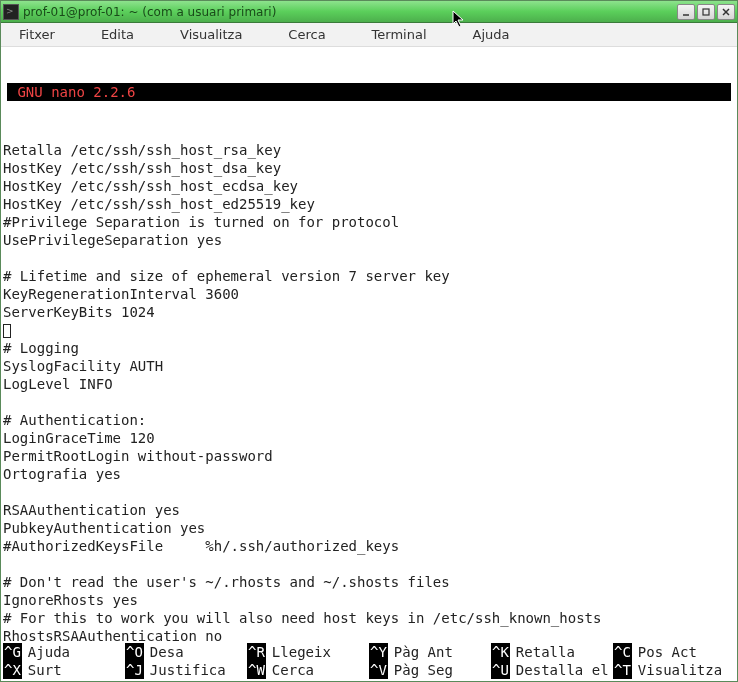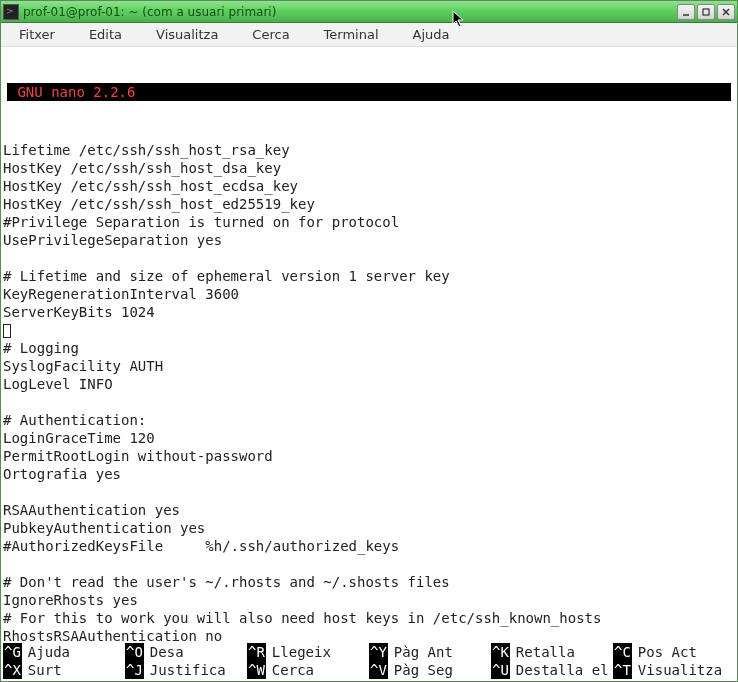--- a/index.html
+++ b/index.html
@@ -59,21 +59,21 @@
     font-size: 10px;
     color: #333;
     cursor: pointer;
   }
   .menubar {
     height: 24px;
     background: #f2f2f2;
     display: flex;
     align-items: center;
     padding: 0 10px;
-    gap: 18px;
+    gap: 30px;
     border-bottom: 1px solid #ddd;
     font-size: 13px;
     color: #333;
   }
   .menubar span { cursor: pointer; padding: 2px 8px; }
   .terminal {
     flex: 1;
     background: #fff;
     font-family: "DejaVu Sans Mono", "Courier New", monospace;
     font-size: 14px;
@@ -165,28 +165,28 @@
     <span>Terminal</span>
     <span>Ajuda</span>
   </div>
 
   <div class="terminal">
     <div class="term-inner">
       <div class="status-line">
         <span class="status-app"> GNU nano 2.2.6 </span>
       </div>
 <div class="content"><span></span>
-<span>Lifetime /etc/ssh/ssh_host_rsa_key</span>
+<span>Retalla /etc/ssh/ssh_host_rsa_key</span>
 <span>HostKey /etc/ssh/ssh_host_dsa_key</span>
 <span>HostKey /etc/ssh/ssh_host_ecdsa_key</span>
 <span>HostKey /etc/ssh/ssh_host_ed25519_key</span>
 <span>#Privilege Separation is turned on for protocol</span>
 <span>UsePrivilegeSeparation yes</span>
 <span></span>
-<span># Lifetime and size of ephemeral version 1 server key</span>
+<span># Lifetime and size of ephemeral version 7 server key</span>
 <span>KeyRegenerationInterval 3600</span>
 <span>ServerKeyBits 1024</span>
 <span class="cursor-box"></span>
 <span># Logging</span>
 <span>SyslogFacility AUTH</span>
 <span>LogLevel INFO</span>
 <span></span>
 <span># Authentication:</span>
 <span>LoginGraceTime 120</span>
 <span>PermitRootLogin without-password</span>

